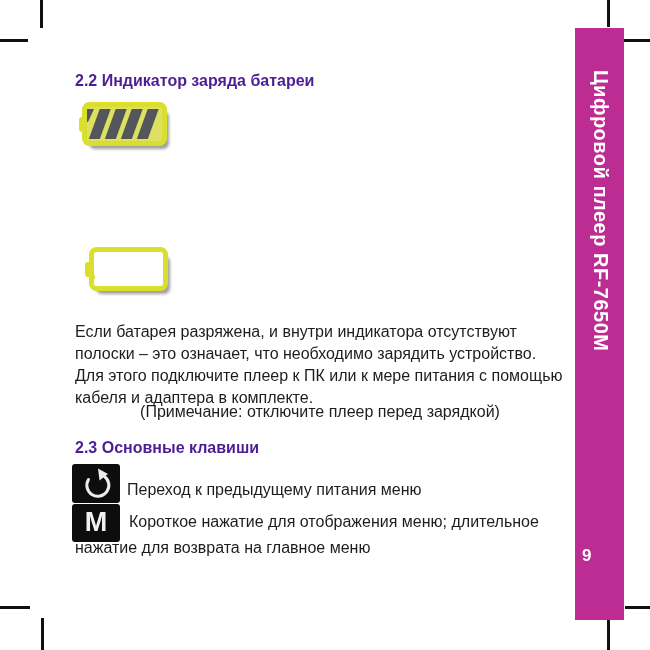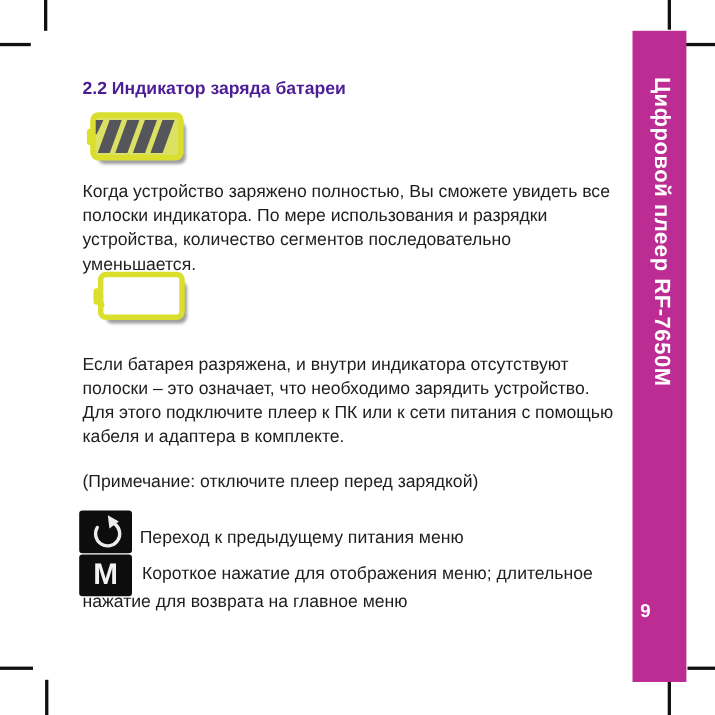--- a/index.html
+++ b/index.html
@@ -63,21 +63,21 @@
   .para {
     position: absolute;
     left: 75px;
     width: 490px;
     font-size: 16px;
     line-height: 22px;
     color: #1d1d1d;
   }
   .para1 { top: 164px; }
   .para2 { top: 321px; }
-  .note  { top: 428px; width: 490px; }
+  .note  { top: 401px; width: 490px; text-align: center; }
 
   .battery-svg { position: absolute; }
   .batt-full  { left: 76px; top: 100px; }
   .batt-empty { left: 82px; top: 244px; }
 
   .key-icon {
     position: absolute;
     left: 72px;
     width: 48px;
     background: #0d0d0d;
@@ -142,37 +142,37 @@
     <rect x="8.5" y="4.5" width="80" height="39" rx="5" fill="#dce063" stroke="#d9df2c" stroke-width="5"></rect>
     <g transform="translate(9,0) skewX(-20)">
       <rect x="18" y="9" width="11" height="30" fill="#54565c"></rect>
       <rect x="34" y="9" width="11" height="30" fill="#54565c"></rect>
       <rect x="50" y="9" width="11" height="30" fill="#54565c"></rect>
       <rect x="66" y="9" width="11" height="30" fill="#54565c"></rect>
     </g>
     <path d="M 11 9 L 18 9 L 12 22 L 11 22 Z" fill="#54565c"></path>
   </svg>
 
-  <div class="para para1">Когда устройство заряжено полностью, Вы сможете увидеть все полоски индикатора. По мере использования и разрядки устройства, количество сегментов последовательно уменьшается.</div>
 
   <svg class="battery-svg batt-empty" width="92" height="54" viewBox="0 0 92 54">
     <defs>
       <filter id="blur2" x="-20%" y="-20%" width="150%" height="150%">
         <feGaussianBlur stdDeviation="1.6"></feGaussianBlur>
       </filter>
     </defs>
     <rect x="14" y="12" width="74" height="38" rx="6" fill="#9e9e9e" filter="url(#blur2)"></rect>
     <rect x="3" y="18" width="10" height="15" rx="3" fill="#d9df2c"></rect>
     <rect x="9.5" y="5.5" width="74" height="39" rx="5" fill="#ffffff" stroke="#d9df2c" stroke-width="5"></rect>
     <circle cx="10" cy="33" r="3" fill="#d9df2c"></circle>
   </svg>
 
-  <div class="para para2">Если батарея разряжена, и внутри индикатора отсутствуют полоски – это означает, что необходимо зарядить устройство. Для этого подключите плеер к ПК или к сети питания с помощью кабеля и адаптера в комплекте.</div>
+  <div class="para para2">Если батарея разряжена, и внутри индикатора отсутствуют полоски – это означает, что необходимо зарядить устройство. Для этого подключите плеер к ПК или к мере питания с помощью кабеля и адаптера в комплекте.</div>
   <div class="para note">(Примечание: отключите плеер перед зарядкой)</div>
 
+  <div class="heading h23">2.3 Основные клавиши</div>
 
   <div class="key-icon back">
     <svg width="36" height="33" viewBox="0 0 36 33">
       <path d="M 26.5 9.5 A 11 11 0 1 1 10.5 12.5" fill="none" stroke="#ececec" stroke-width="3" stroke-linecap="round"></path>
       <path d="M 20 1.5 L 30 7 L 21.5 13.5 Z" fill="#ececec"></path>
     </svg>
   </div>
   <div class="key-desc-1">Переход к предыдущему питания меню</div>
 
   <div class="key-icon menu">

